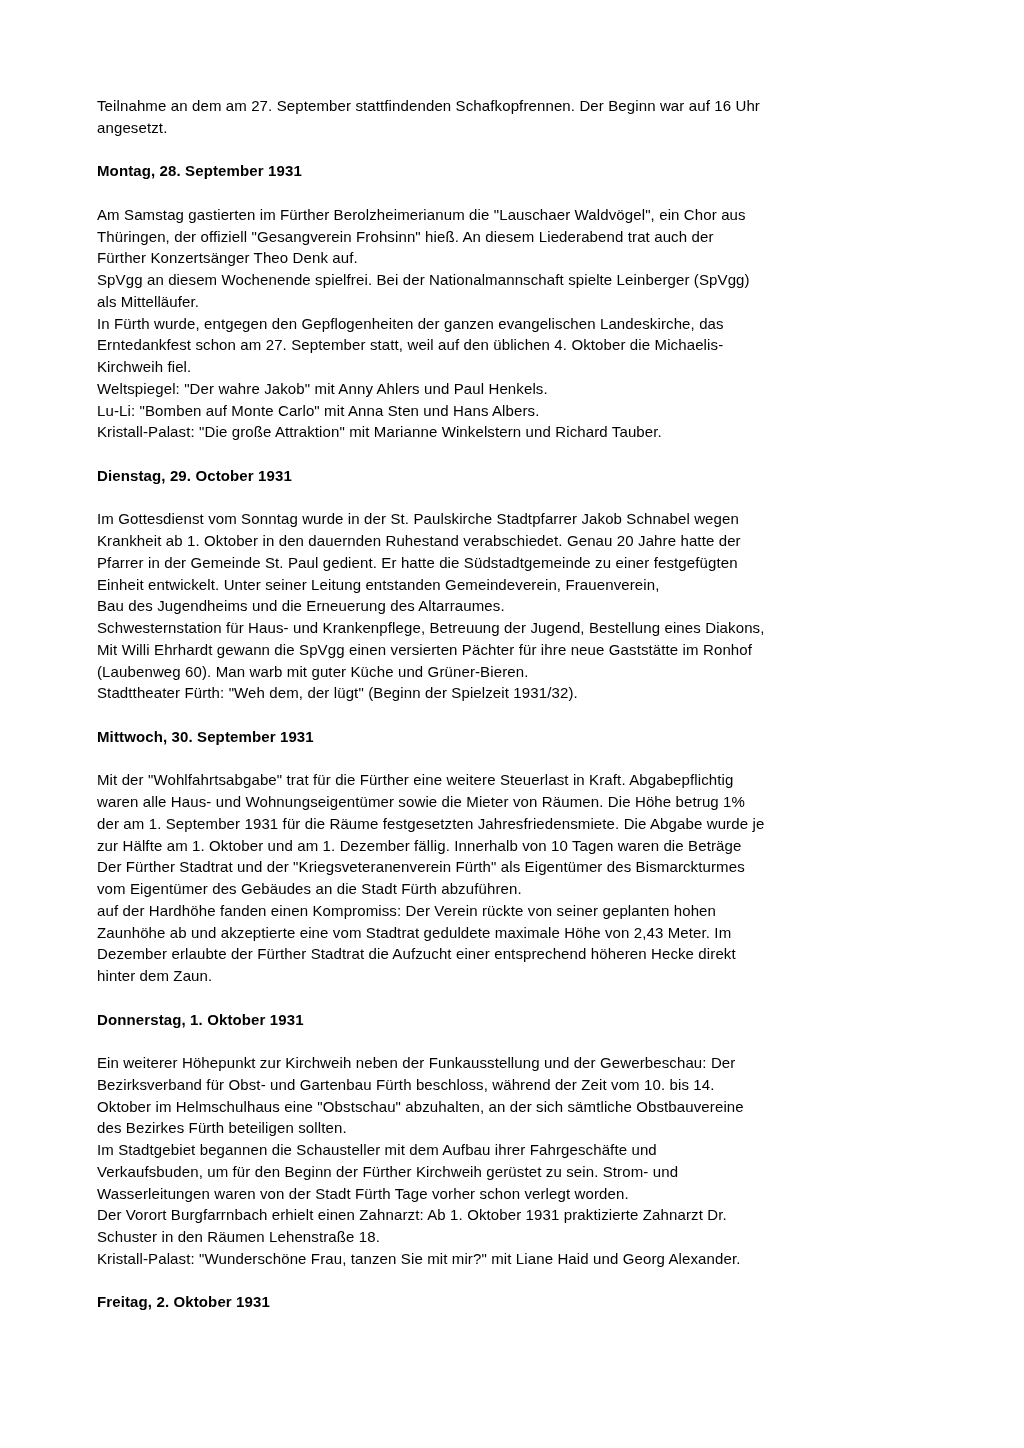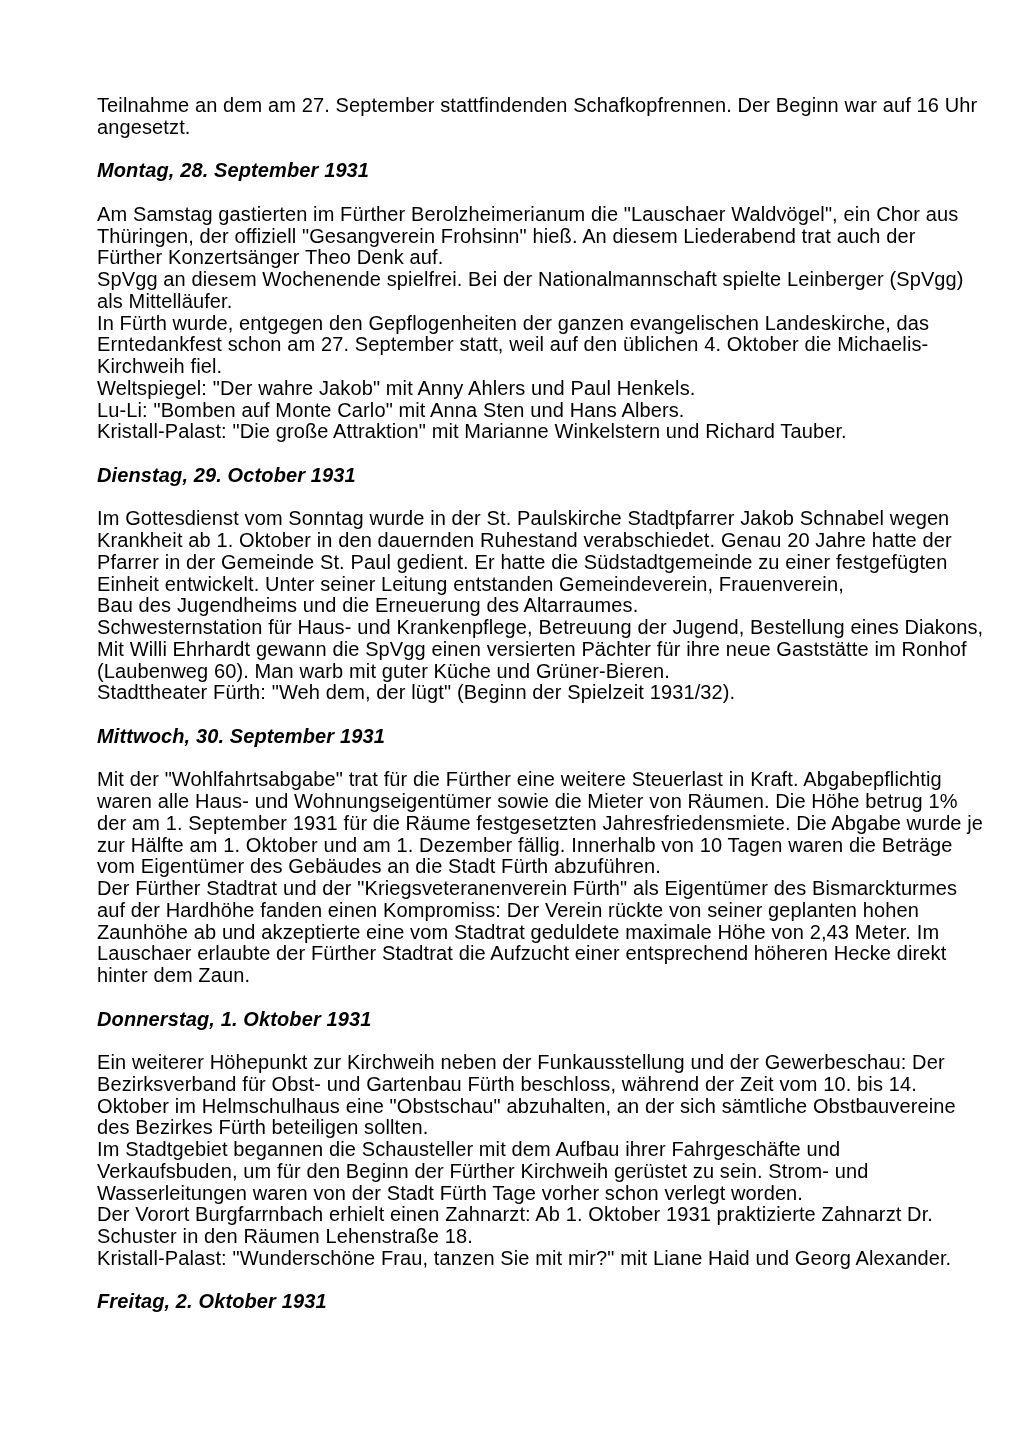--- a/index.html
+++ b/index.html
@@ -14,34 +14,33 @@
     background: #ffffff;
     overflow: hidden;
     font-family: "Liberation Sans", "DejaVu Sans", sans-serif;
     color: #000000;
   }
   .content {
     position: absolute;
     left: 97px;
     top: 95px;
     width: 860px;
-    font-size: 20px;
+    font-size: 15px;
     line-height: 21.75px;
     letter-spacing: 0.12px;
   }
   .line {
     white-space: nowrap;
     min-height: 21.75px;
   }
   .heading {
     font-weight: bold;
     white-space: nowrap;
     margin: 21.75px 0;
     min-height: 21.75px;
-    font-style: italic;
   }
 </style>
 </head>
 <body>
 
 <div class="page">
   <div class="content">
       <div class="line">Teilnahme an dem am 27. September stattfindenden Schafkopfrennen. Der Beginn war auf 16 Uhr</div>
       <div class="line">angesetzt.</div>
       <div class="heading">Montag, 28. September 1931</div>
@@ -64,25 +63,25 @@
       <div class="line">Bau des Jugendheims und die Erneuerung des Altarraumes.</div>
       <div class="line">Schwesternstation für Haus- und Krankenpflege, Betreuung der Jugend, Bestellung eines Diakons,</div>
       <div class="line">Mit Willi Ehrhardt gewann die SpVgg einen versierten Pächter für ihre neue Gaststätte im Ronhof</div>
       <div class="line">(Laubenweg 60). Man warb mit guter Küche und Grüner-Bieren.</div>
       <div class="line">Stadttheater Fürth: "Weh dem, der lügt" (Beginn der Spielzeit 1931/32).</div>
       <div class="heading">Mittwoch, 30. September 1931</div>
       <div class="line">Mit der "Wohlfahrtsabgabe" trat für die Fürther eine weitere Steuerlast in Kraft. Abgabepflichtig</div>
       <div class="line">waren alle Haus- und Wohnungseigentümer sowie die Mieter von Räumen. Die Höhe betrug 1%</div>
       <div class="line">der am 1. September 1931 für die Räume festgesetzten Jahresfriedensmiete. Die Abgabe wurde je</div>
       <div class="line">zur Hälfte am 1. Oktober und am 1. Dezember fällig. Innerhalb von 10 Tagen waren die Beträge</div>
+      <div class="line">Der Fürther Stadtrat und der "Kriegsveteranenverein Fürth" als Eigentümer des Bismarckturmes</div>
       <div class="line">vom Eigentümer des Gebäudes an die Stadt Fürth abzuführen.</div>
-      <div class="line">Der Fürther Stadtrat und der "Kriegsveteranenverein Fürth" als Eigentümer des Bismarckturmes</div>
       <div class="line">auf der Hardhöhe fanden einen Kompromiss: Der Verein rückte von seiner geplanten hohen</div>
       <div class="line">Zaunhöhe ab und akzeptierte eine vom Stadtrat geduldete maximale Höhe von 2,43 Meter. Im</div>
-      <div class="line">Lauschaer erlaubte der Fürther Stadtrat die Aufzucht einer entsprechend höheren Hecke direkt</div>
+      <div class="line">Dezember erlaubte der Fürther Stadtrat die Aufzucht einer entsprechend höheren Hecke direkt</div>
       <div class="line">hinter dem Zaun.</div>
       <div class="heading">Donnerstag, 1. Oktober 1931</div>
       <div class="line">Ein weiterer Höhepunkt zur Kirchweih neben der Funkausstellung und der Gewerbeschau: Der</div>
       <div class="line">Bezirksverband für Obst- und Gartenbau Fürth beschloss, während der Zeit vom 10. bis 14.</div>
       <div class="line">Oktober im Helmschulhaus eine "Obstschau" abzuhalten, an der sich sämtliche Obstbauvereine</div>
       <div class="line">des Bezirkes Fürth beteiligen sollten.</div>
       <div class="line">Im Stadtgebiet begannen die Schausteller mit dem Aufbau ihrer Fahrgeschäfte und</div>
       <div class="line">Verkaufsbuden, um für den Beginn der Fürther Kirchweih gerüstet zu sein. Strom- und</div>
       <div class="line">Wasserleitungen waren von der Stadt Fürth Tage vorher schon verlegt worden.</div>
       <div class="line">Der Vorort Burgfarrnbach erhielt einen Zahnarzt: Ab 1. Oktober 1931 praktizierte Zahnarzt Dr.</div>

